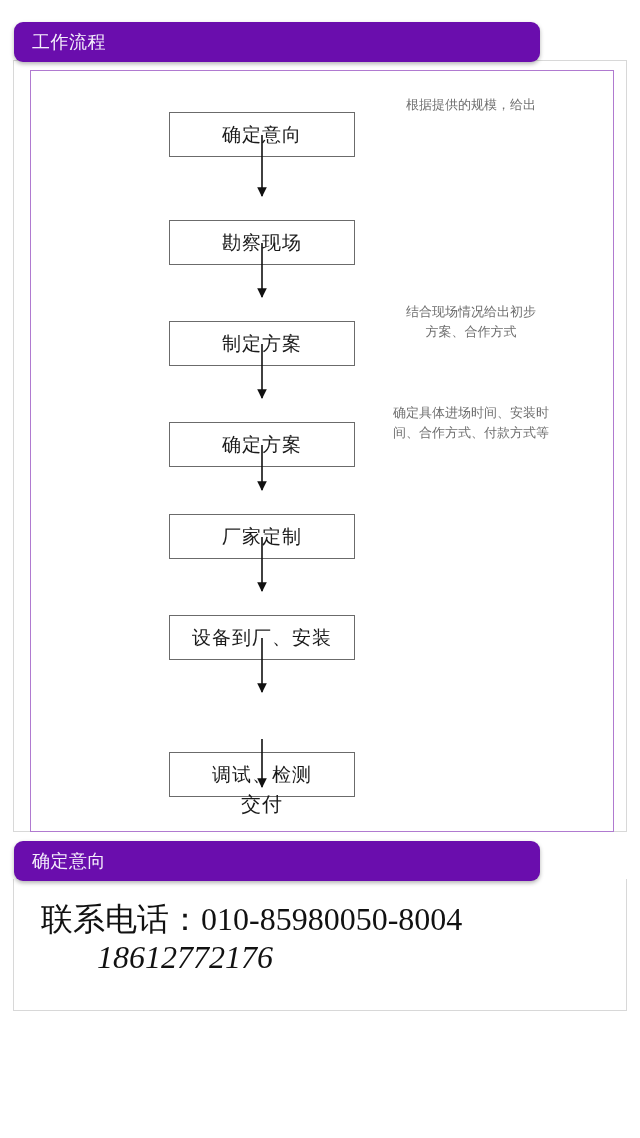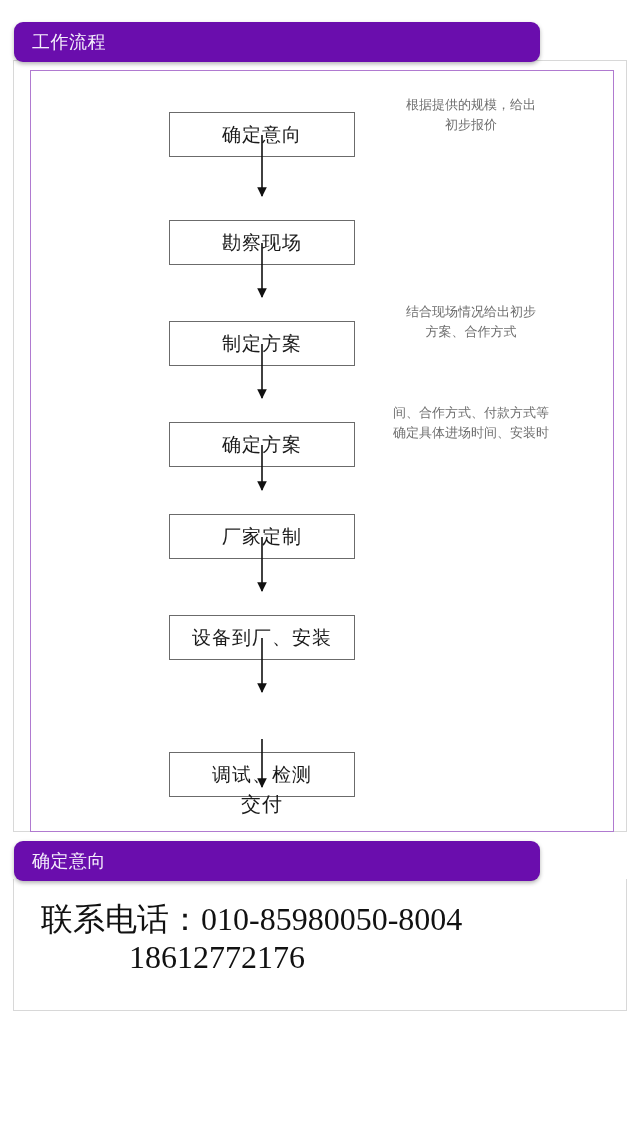--- a/index.html
+++ b/index.html
@@ -133,21 +133,21 @@
     width: 614px;
     font-family: "Liberation Serif", "DejaVu Serif", serif;
     color: #111111;
   }
   .contact-line {
     font-size: 32px;
     line-height: 38px;
     white-space: pre;
   }
   #contact-line-1 { padding-left: 28px; }
-  #contact-line-2 { padding-left: 116px; }
+  #contact-line-2 { padding-left: 84px; font-style: italic; }
 </style>
 </head>
 <body>
 
 <div class="panel" id="workflow-panel"></div>
 <div id="workflow-inner"></div>
 
 <div class="section-header" id="workflow-header">
   <span class="section-title">工作流程</span>
 </div>
@@ -173,29 +173,28 @@
     <line x1="262" y1="344" x2="262" y2="398"></line>
     <line x1="262" y1="445" x2="262" y2="490"></line>
     <line x1="262" y1="537" x2="262" y2="591"></line>
     <line x1="262" y1="638" x2="262" y2="692"></line>
     <line x1="262" y1="739" x2="262" y2="787"></line>
   </g>
 </svg>
 
 <div class="annotation" style="top:95px">
     <div>根据提供的规模，给出</div>
-    <div>初步报价</div>
   </div>
 <div class="annotation" style="top:302px">
     <div>结合现场情况给出初步</div>
     <div>方案、合作方式</div>
   </div>
 <div class="annotation" style="top:403px">
+    <div>确定具体进场时间、安装时</div>
     <div>间、合作方式、付款方式等</div>
-    <div>确定具体进场时间、安装时</div>
   </div>
 
 <div class="panel" id="contact-panel"></div>
 
 <div class="section-header" id="contact-header">
   <span class="section-title">确定意向</span>
 </div>
 
 <div id="contact-body">
   <div class="contact-line" id="contact-line-1">联系电话：010-85980050-8004</div>

